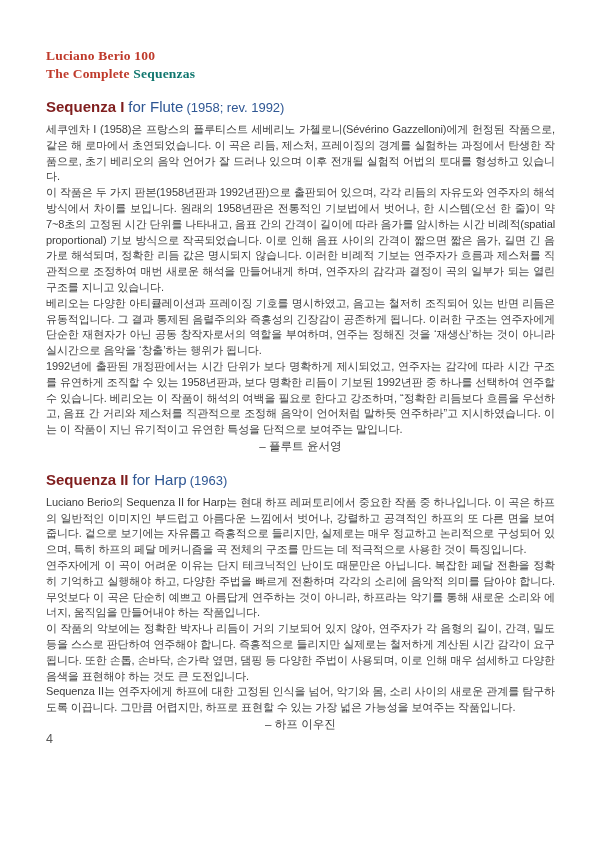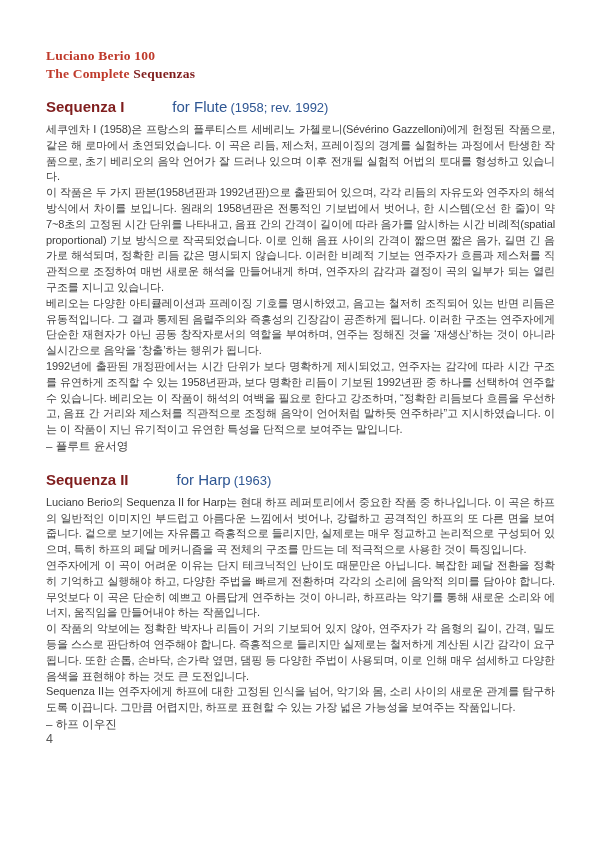--- a/index.html
+++ b/index.html
@@ -15,47 +15,47 @@
     overflow: hidden;
   }
   .booklet-header {
     font-family: "Liberation Serif", serif;
     font-weight: bold;
     font-size: 13.5px;
     line-height: 18px;
     color: #bf3a2b;
     letter-spacing: 0.2px;
   }
-  .booklet-header .accent { color: #7f1d1d; }
+  .booklet-header .accent { color: #0f766e; }
   .section { margin-top: 14px; }
   .section.second { margin-top: 16px; }
   .section-title {
     margin: 0 0 5px 0;
     font-size: 15px;
     line-height: 19px;
     color: #2e5693;
     font-weight: normal;
   }
   .section-title .t-bold { font-weight: bold; color: #7f1d1d; margin-right: 4px; }
-  .section-title .t-sub { margin-right: 3px; margin-left: 44px; }
+  .section-title .t-sub { margin-right: 3px; }
   .section-title .t-date { font-size: 13px; }
   .body-text p {
     margin: 0;
     font-size: 11px;
     line-height: 15.8px;
     color: #3d3d3d;
     text-align: justify;
     letter-spacing: -0.1px;
   }
   .attribution {
     margin: 0;
     font-size: 11.6px;
     line-height: 15.8px;
     color: #3d3d3d;
-    text-align: left;
+    text-align: center;
   }
   .page-number {
     position: absolute;
     left: 46px;
     bottom: 30px;
     font-size: 12.5px;
     color: #595959;
   }
 </style>
 </head>

